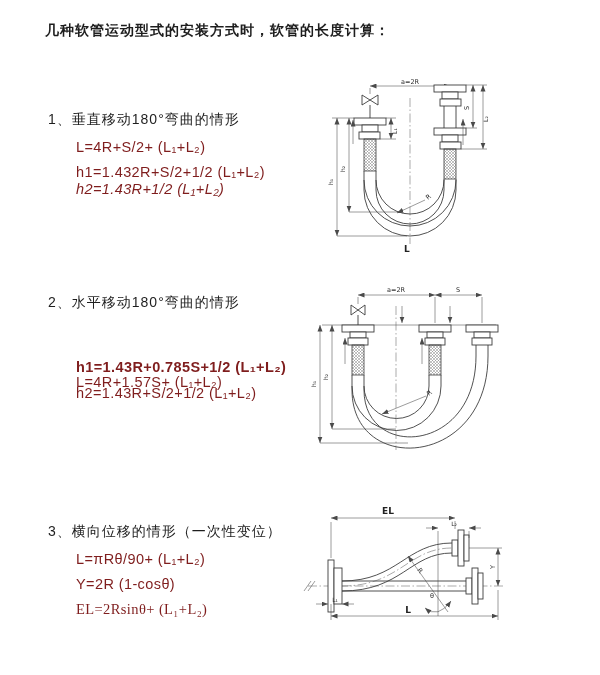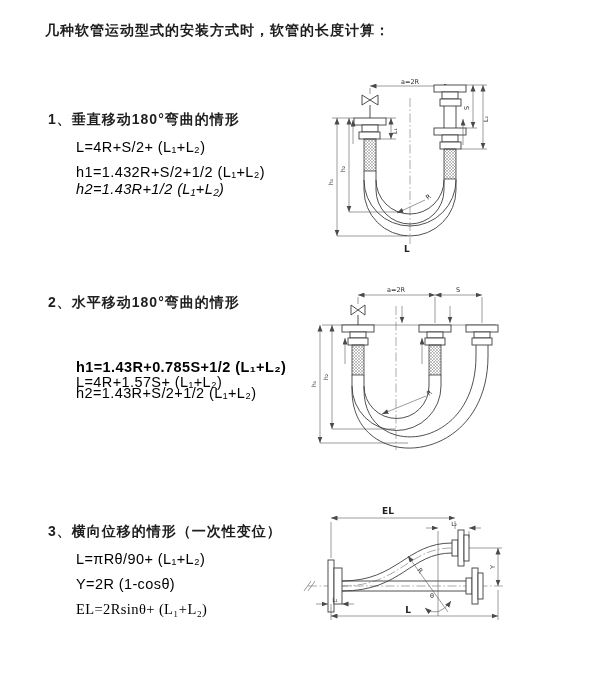--- a/index.html
+++ b/index.html
@@ -3,22 +3,22 @@
 <meta charset="utf-8">
 <style>
   html,body{margin:0;padding:0;}
   body{
     width:600px;height:675px;position:relative;background:#ffffff;
     font-family:"Liberation Sans","DejaVu Sans",sans-serif;color:#222;
     overflow:hidden;
   }
   .abs{position:absolute;white-space:nowrap;}
   .title{font-size:14px;font-weight:700;letter-spacing:1px;color:#1e1e1e;}
-  .hd{font-size:14px;font-weight:700;letter-spacing:1px;color:#1e1e1e;}
-  .fm{font-size:14.5px;font-weight:400;letter-spacing:0.4px;color:#000000;}
+  .hd{font-size:14px;font-weight:400;letter-spacing:1px;color:#1e1e1e;}
+  .fm{font-size:14.5px;font-weight:400;letter-spacing:0.4px;color:#7f1d1d;}
   svg{position:absolute;overflow:visible;}
   svg text{font-family:"DejaVu Sans",sans-serif;fill:#2e2e2e;}
   .lb{font-size:6.5px;}
   .lb6{font-size:6px;}
   .lbB{font-size:9px;font-weight:700;fill:#222;}
   .ol{stroke:#3d3d3d;stroke-width:0.9;fill:none;}
   .thin{stroke:#4a4a4a;stroke-width:0.55;fill:none;}
   .dim{stroke:#4a4a4a;stroke-width:0.55;fill:none;marker-start:url(#mS);marker-end:url(#mE);}
   .arr{stroke:#4a4a4a;stroke-width:0.55;fill:none;marker-end:url(#mE);}
   .cl{stroke:#555;stroke-width:0.5;fill:none;stroke-dasharray:9 2.5 1.5 2.5;}

